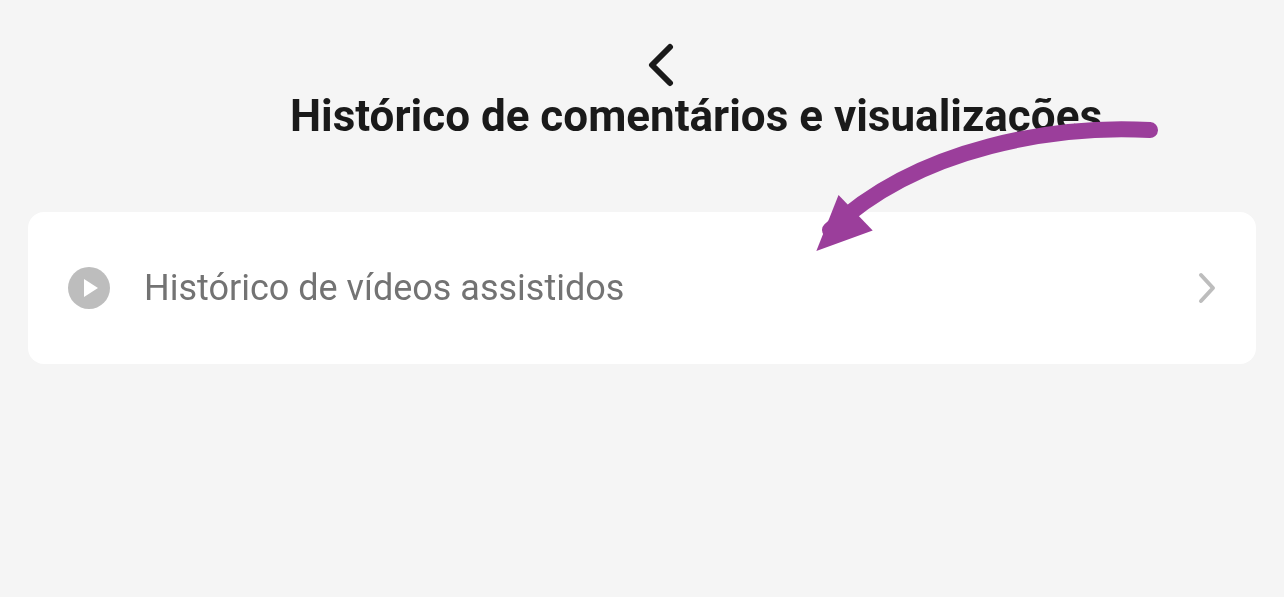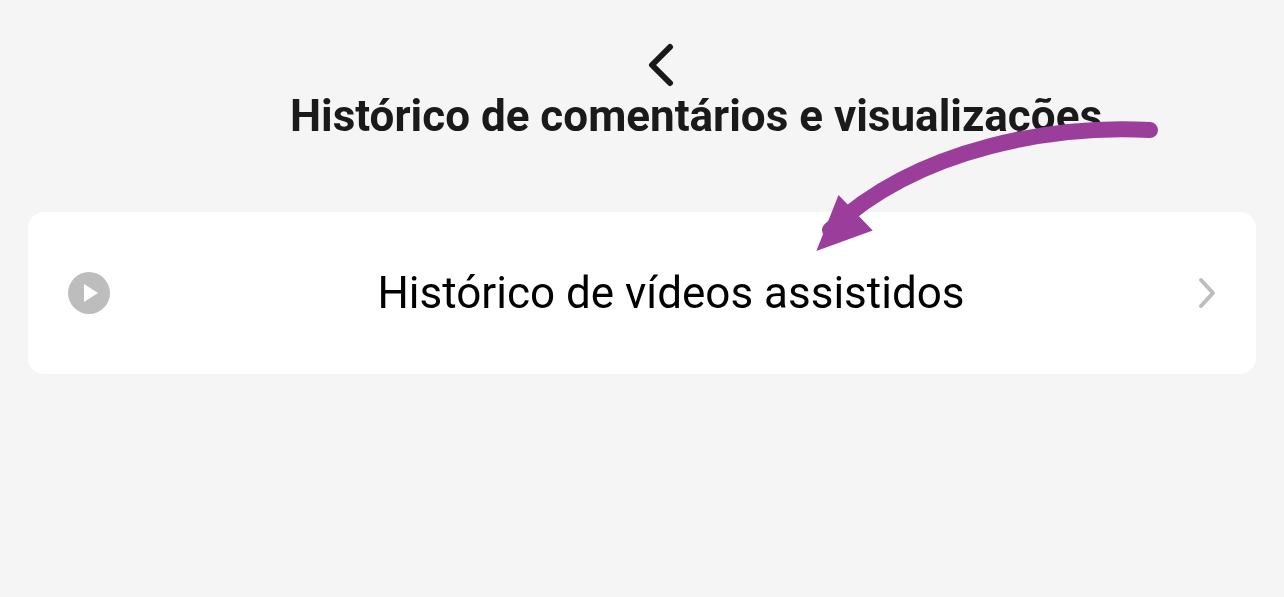--- a/index.html
+++ b/index.html
@@ -50,26 +50,25 @@
     }
     .icon-circle {
       width: 42px;
       height: 42px;
       flex-shrink: 0;
       display: flex;
       align-items: center;
       justify-content: center;
     }
     .item-label {
-      font-size: 44px;
+      font-size: 36px;
       font-weight: 400;
-      color: #000000;
+      color: #737373;
       margin-left: 34px;
       flex: 1;
-      text-align: center;
     }
     .chevron-right {
       flex-shrink: 0;
     }
     .annotation-arrow {
       position: absolute;
       top: 115px;
       left: 780px;
       pointer-events: none;
     }

